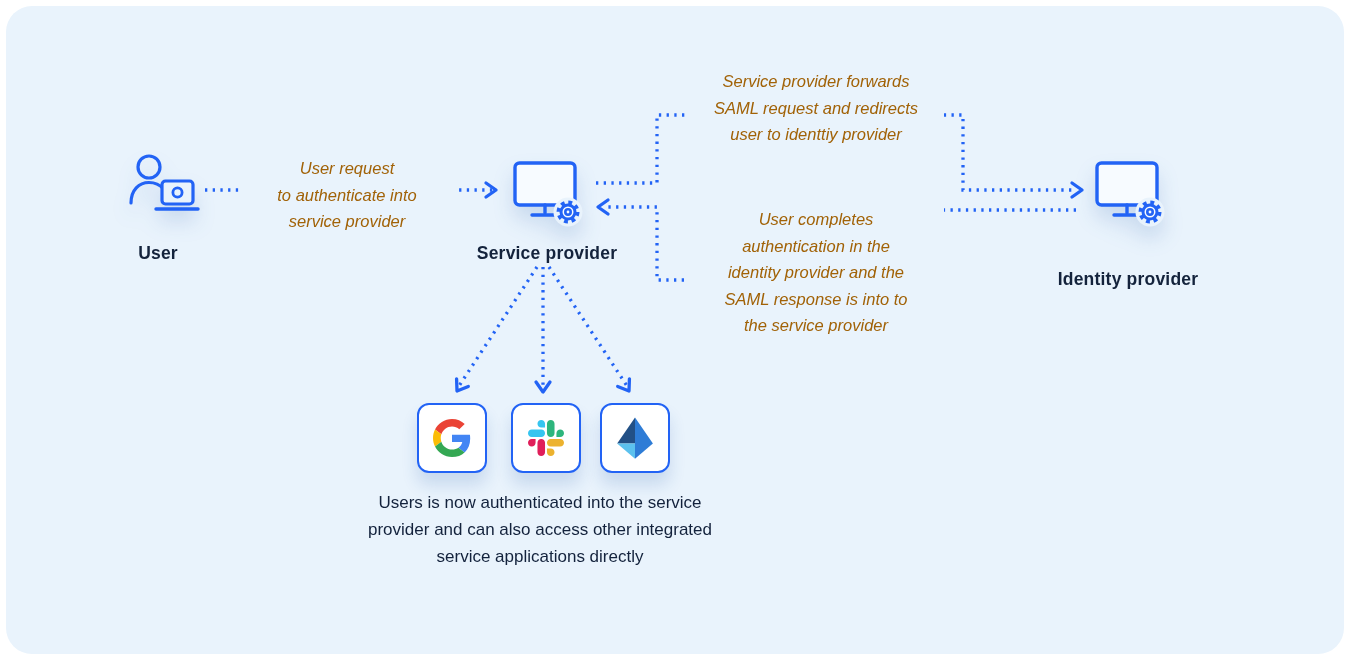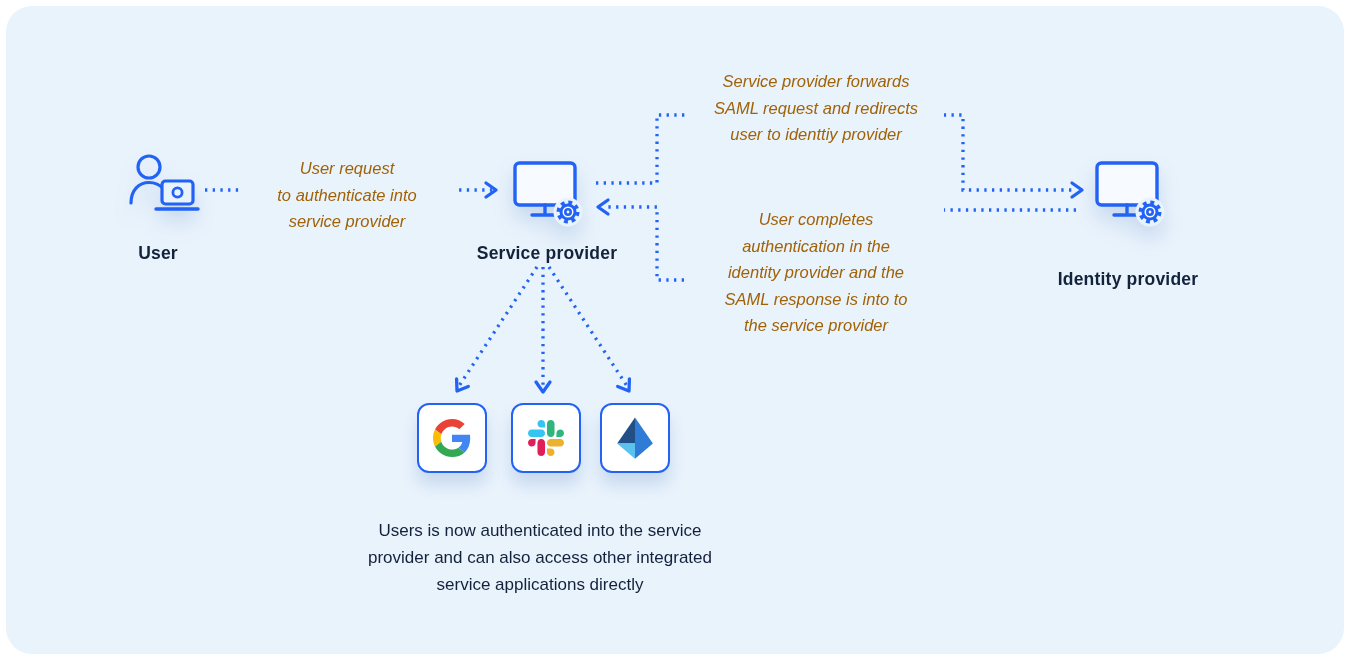--- a/index.html
+++ b/index.html
@@ -37,21 +37,21 @@
     background:#ffffff;border:2px solid #2263f5;border-radius:12px;
     display:flex;align-items:center;justify-content:center;
     box-shadow:0 12px 16px rgba(32,90,167,0.16);
   }
   .app-google{left:417px;top:403px;}
   .app-slack{left:511px;top:403px;}
   .app-azure{left:600px;top:403px;}
   .caption{
     position:absolute;z-index:2;left:320px;top:489px;width:440px;
     text-align:center;font-size:17px;line-height:27px;font-weight:500;
-    color:#13223c;white-space:pre-line;margin-top:28px;
+    color:#13223c;white-space:pre-line;
   }
 </style>
 </head>
 <body>
 
 <div class="stage"></div>
 
 <svg class="connectors" width="1350" height="660" viewBox="0 0 1350 660">
   <path class="dotline" d="M205 190 H 492"></path>
   <path class="dotline" d="M596 183 H 657 V 115 H 963 V 190 H 1076"></path>

